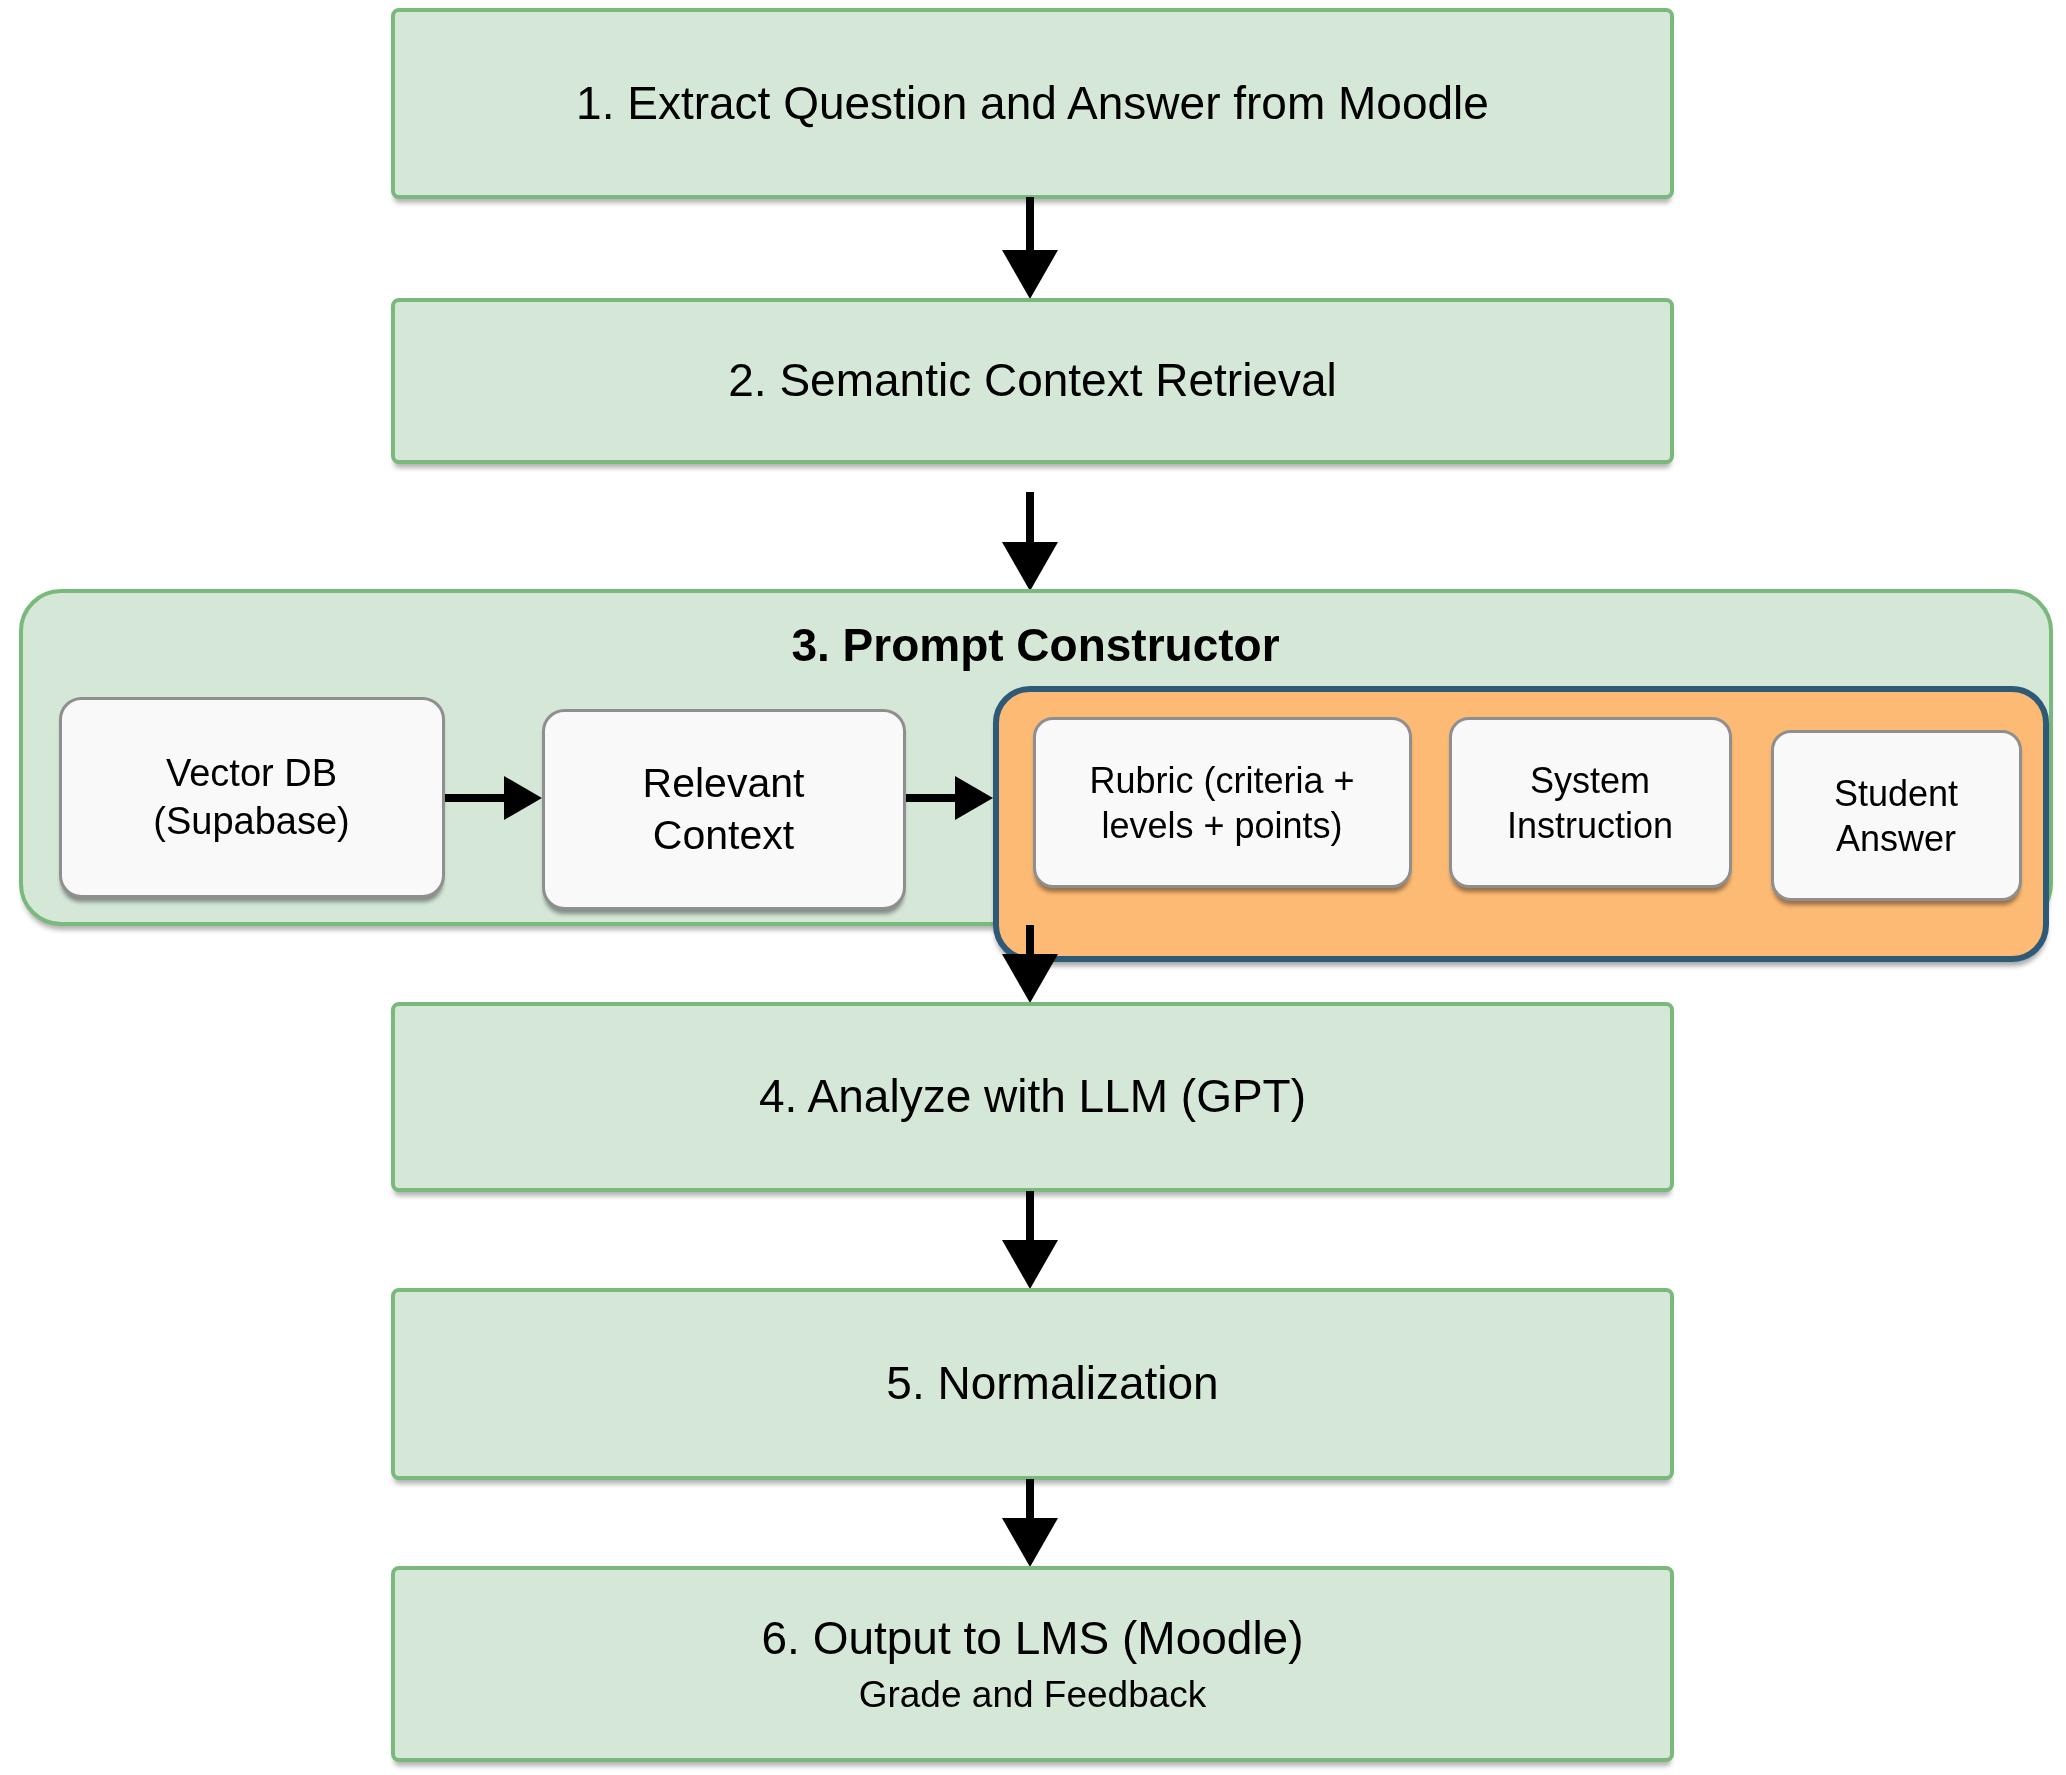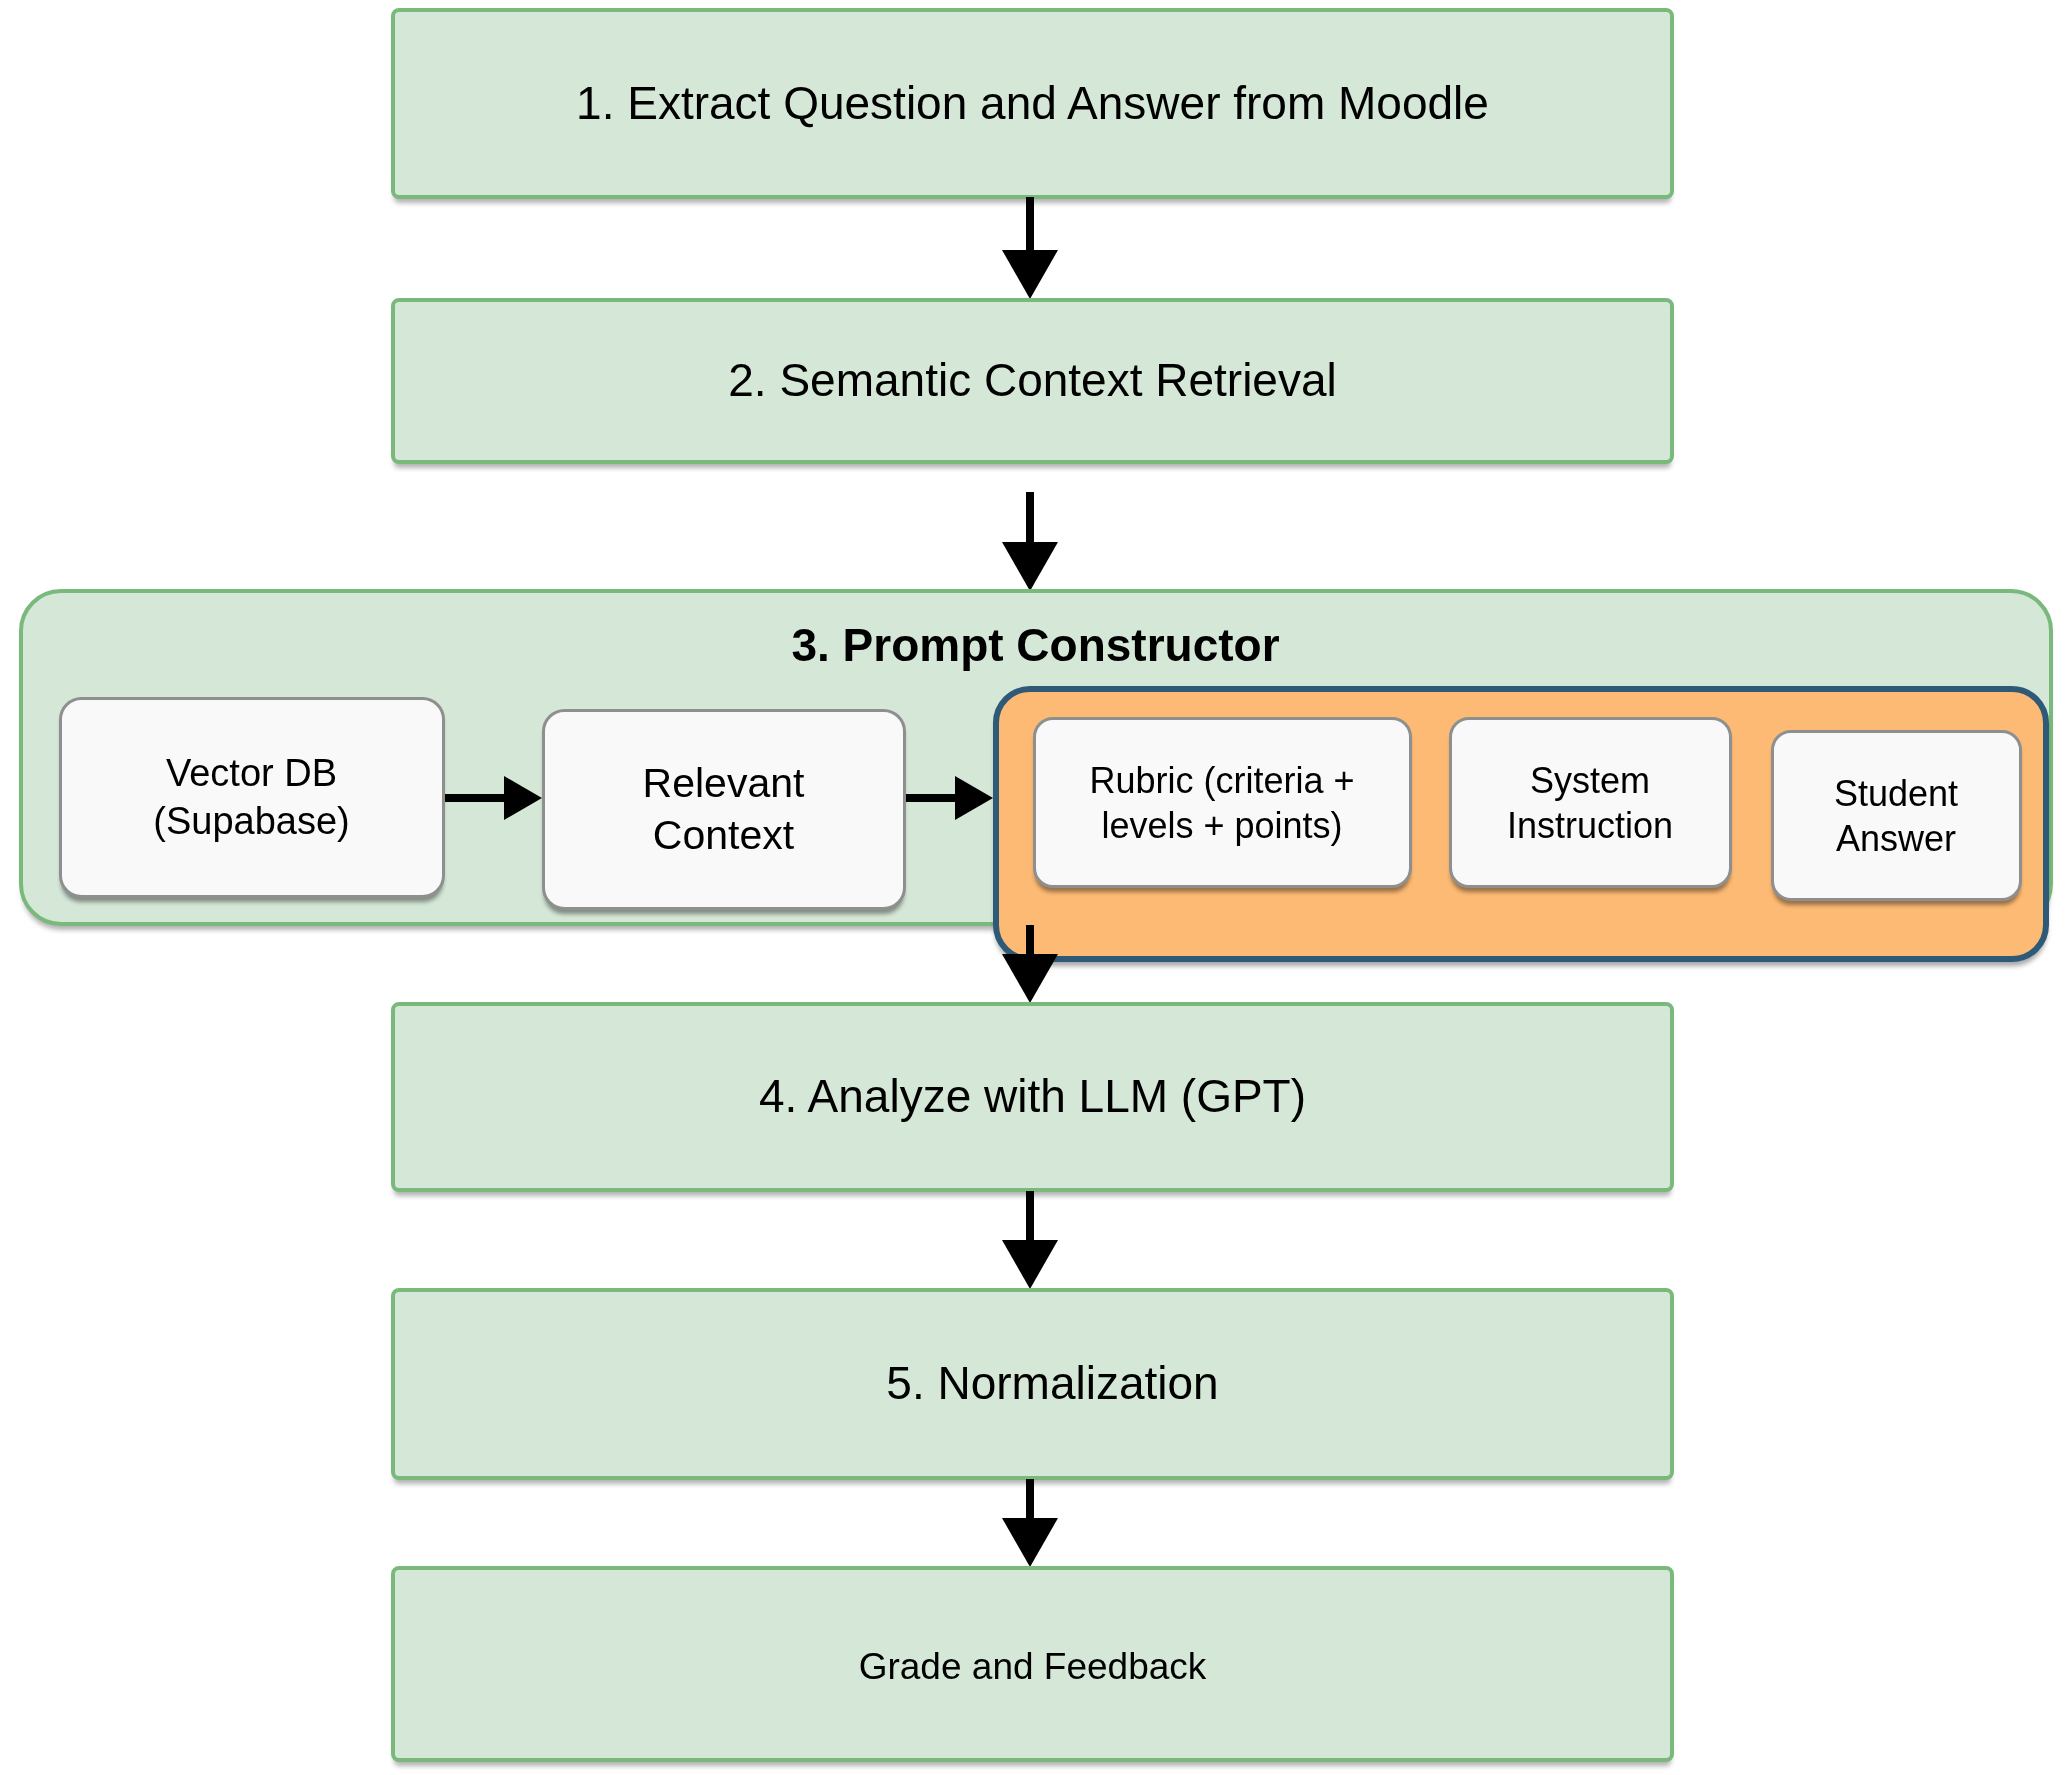--- a/index.html
+++ b/index.html
@@ -229,17 +229,18 @@
   <div class="step-box s5">
     <div class="step-label">5. Normalization</div>
   </div>
 
   <div class="arrow-v av5">
     <div class="shaft"></div>
     <div class="head"></div>
   </div>
 
   <div class="step-box s6">
+    <div class="step-label">6. Output to LMS (Moodle)</div>
     <div class="step-sublabel">Grade and Feedback</div>
   </div>
 
 </div>
 
 
 </body></html>

